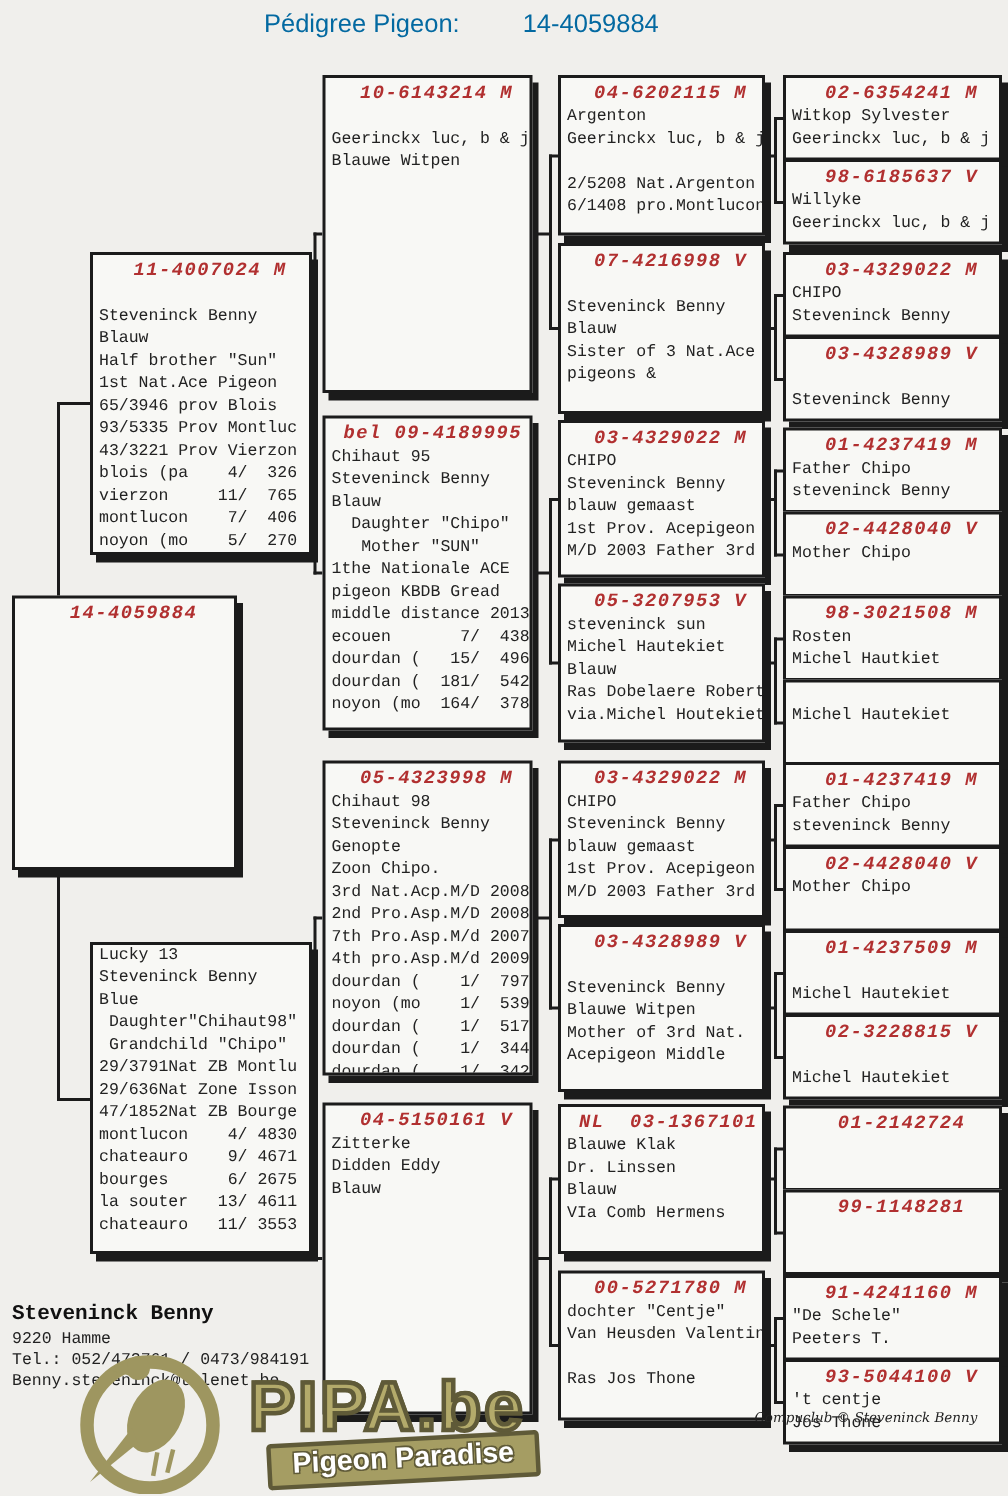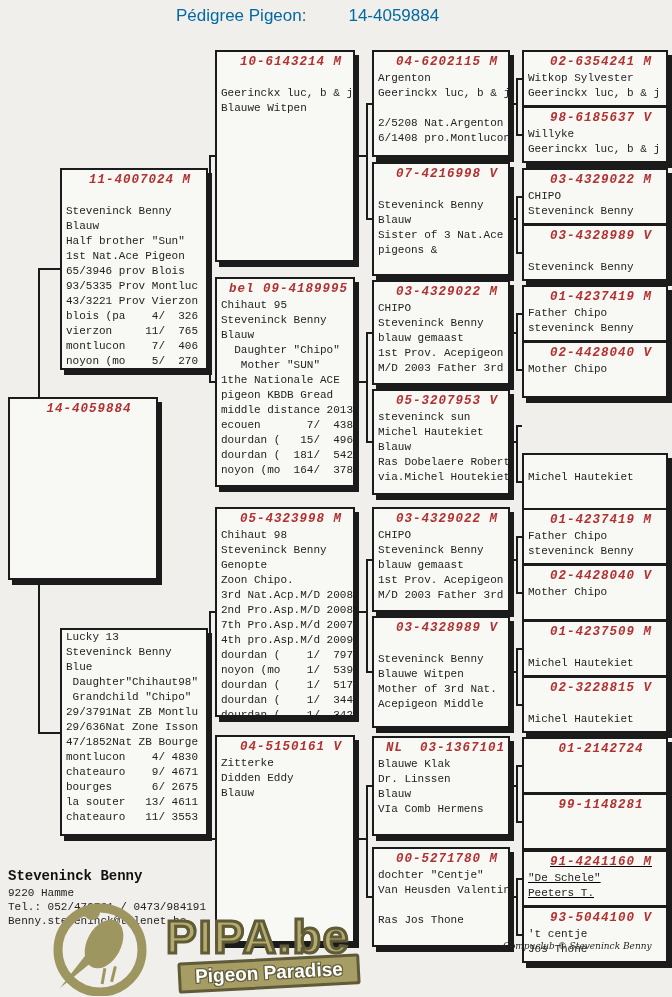--- a/index.html
+++ b/index.html
@@ -288,20 +288,25 @@
     </div>
     <div class="box" style="left: 522px; top: 285px; width: 146px; height: 57px;">
       <div class="hd">01-4237419 M</div>
       <div class="ln">Father Chipo</div>
       <div class="ln">steveninck Benny</div>
     </div>
     <div class="box" style="left: 522px; top: 341px; width: 146px; height: 57px;">
       <div class="hd">02-4428040 V</div>
       <div class="ln">Mother Chipo</div>
     </div>
+    <div class="box" style="left: 522px; top: 397px; width: 146px; height: 57px;">
+      <div class="hd">98-3021508 M</div>
+      <div class="ln">Rosten</div>
+      <div class="ln">Michel Hautkiet</div>
+    </div>
     <div class="box" style="left: 522px; top: 453px; width: 146px; height: 57px;">
       <div class="ln"></div>
       <div class="ln">Michel Hautekiet</div>
     </div>
     <div class="box" style="left: 522px; top: 508px; width: 146px; height: 57px;">
       <div class="hd">01-4237419 M</div>
       <div class="ln">Father Chipo</div>
       <div class="ln">steveninck Benny</div>
     </div>
     <div class="box" style="left: 522px; top: 564px; width: 146px; height: 57px;">
@@ -317,21 +322,21 @@
       <div class="hd">02-3228815 V</div>
       <div class="ln"></div>
       <div class="ln">Michel Hautekiet</div>
     </div>
     <div class="box" style="left: 522px; top: 737px; width: 146px; height: 57px;">
       <div class="hd">01-2142724</div>
     </div>
     <div class="box" style="left: 522px; top: 793px; width: 146px; height: 57px;">
       <div class="hd">99-1148281</div>
     </div>
-    <div class="box" style="left: 522px; top: 850px; width: 146px; height: 57px; text-decoration: underline;">
+    <div class="box" style="left: 522px; top: 850px; width: 146px; height: 57px;">
       <div class="hd">91-4241160 M</div>
       <div class="ln">"De Schele"</div>
       <div class="ln">Peeters T.</div>
     </div>
     <div class="box" style="left: 522px; top: 906px; width: 146px; height: 57px;">
       <div class="hd">93-5044100 V</div>
       <div class="ln">'t centje</div>
       <div class="ln">Jos Thone</div>
     </div>
   </div>

